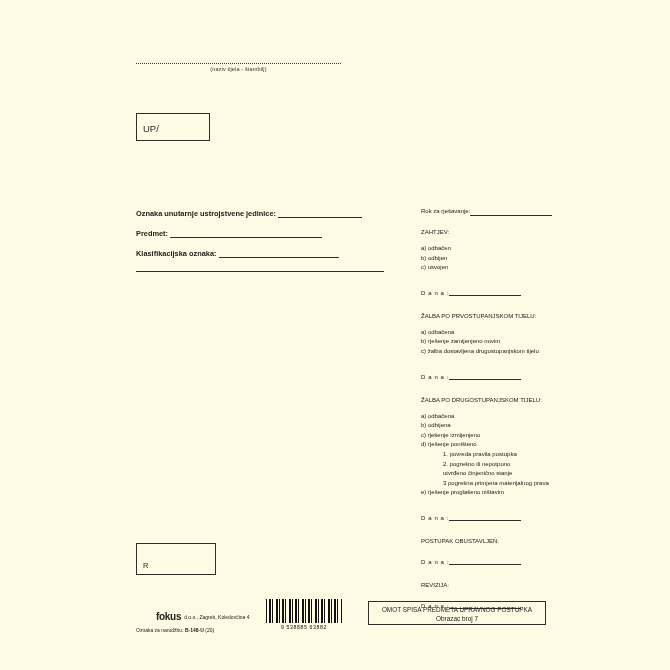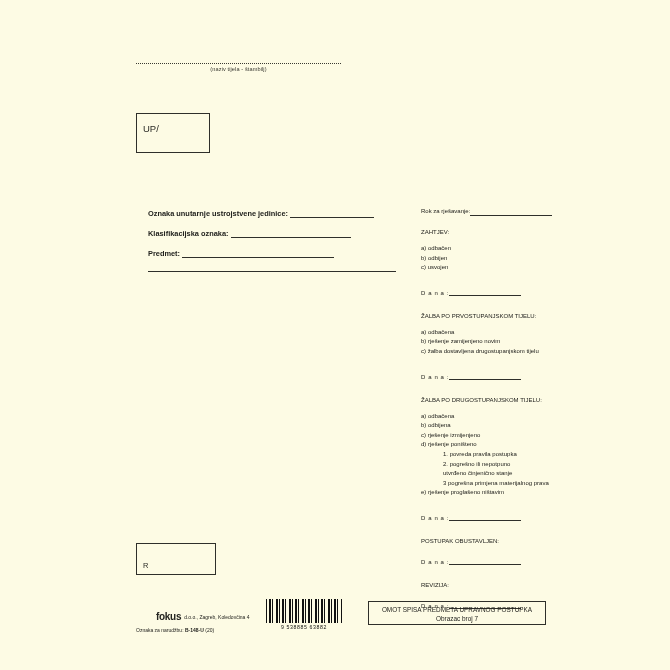--- a/index.html
+++ b/index.html
@@ -48,37 +48,37 @@
     margin-top: 2px;
     letter-spacing: 0.1px;
   }
 
   
   .up-box {
     position: absolute;
     left: 90px;
     top: 103px;
     width: 74px;
-    height: 40px;
+    height: 28px;
     border: 1px solid #2f2f2a;
     box-sizing: border-box;
     padding-left: 31px;
   }
   .up-box .up-text {
     position: absolute;
     left: 6px;
     top: 9px;
     font-size: 9.5px;
     color: #2b2b26;
   }
 
   
   .left-col {
     position: absolute;
-    left: 102px;
+    left: 90px;
     top: 198px;
     width: 255px;
     text-decoration: underline;
   }
   .lbl-row {
     position: relative;
     height: 20px;
     font-size: 7.4px;
     font-weight: bold;
     color: #23231f;
@@ -248,24 +248,24 @@
 
     <div class="up-box">
       <span class="up-text">UP/</span>
     </div>
 
     <div class="left-col">
       <div class="lbl-row">
         <span class="lbl">Oznaka unutarnje ustrojstvene jedinice:</span><span class="rule rule-w1"></span>
       </div>
       <div class="lbl-row">
+        <span class="lbl">Predmet:</span><span class="rule rule-w3"></span>
+      </div>
+      <div class="lbl-row">
         <span class="lbl">Klasifikacijska oznaka:</span><span class="rule rule-w2"></span>
-      </div>
-      <div class="lbl-row">
-        <span class="lbl">Predmet:</span><span class="rule rule-w3"></span>
       </div>
       <div class="full-rule"></div>
     </div>
 
     <div class="right-col">
 
       <div class="rc-head">
         <span>Rok za rješavanje:</span><span class="rc-rule" style="width:82px"></span>
       </div>
 

